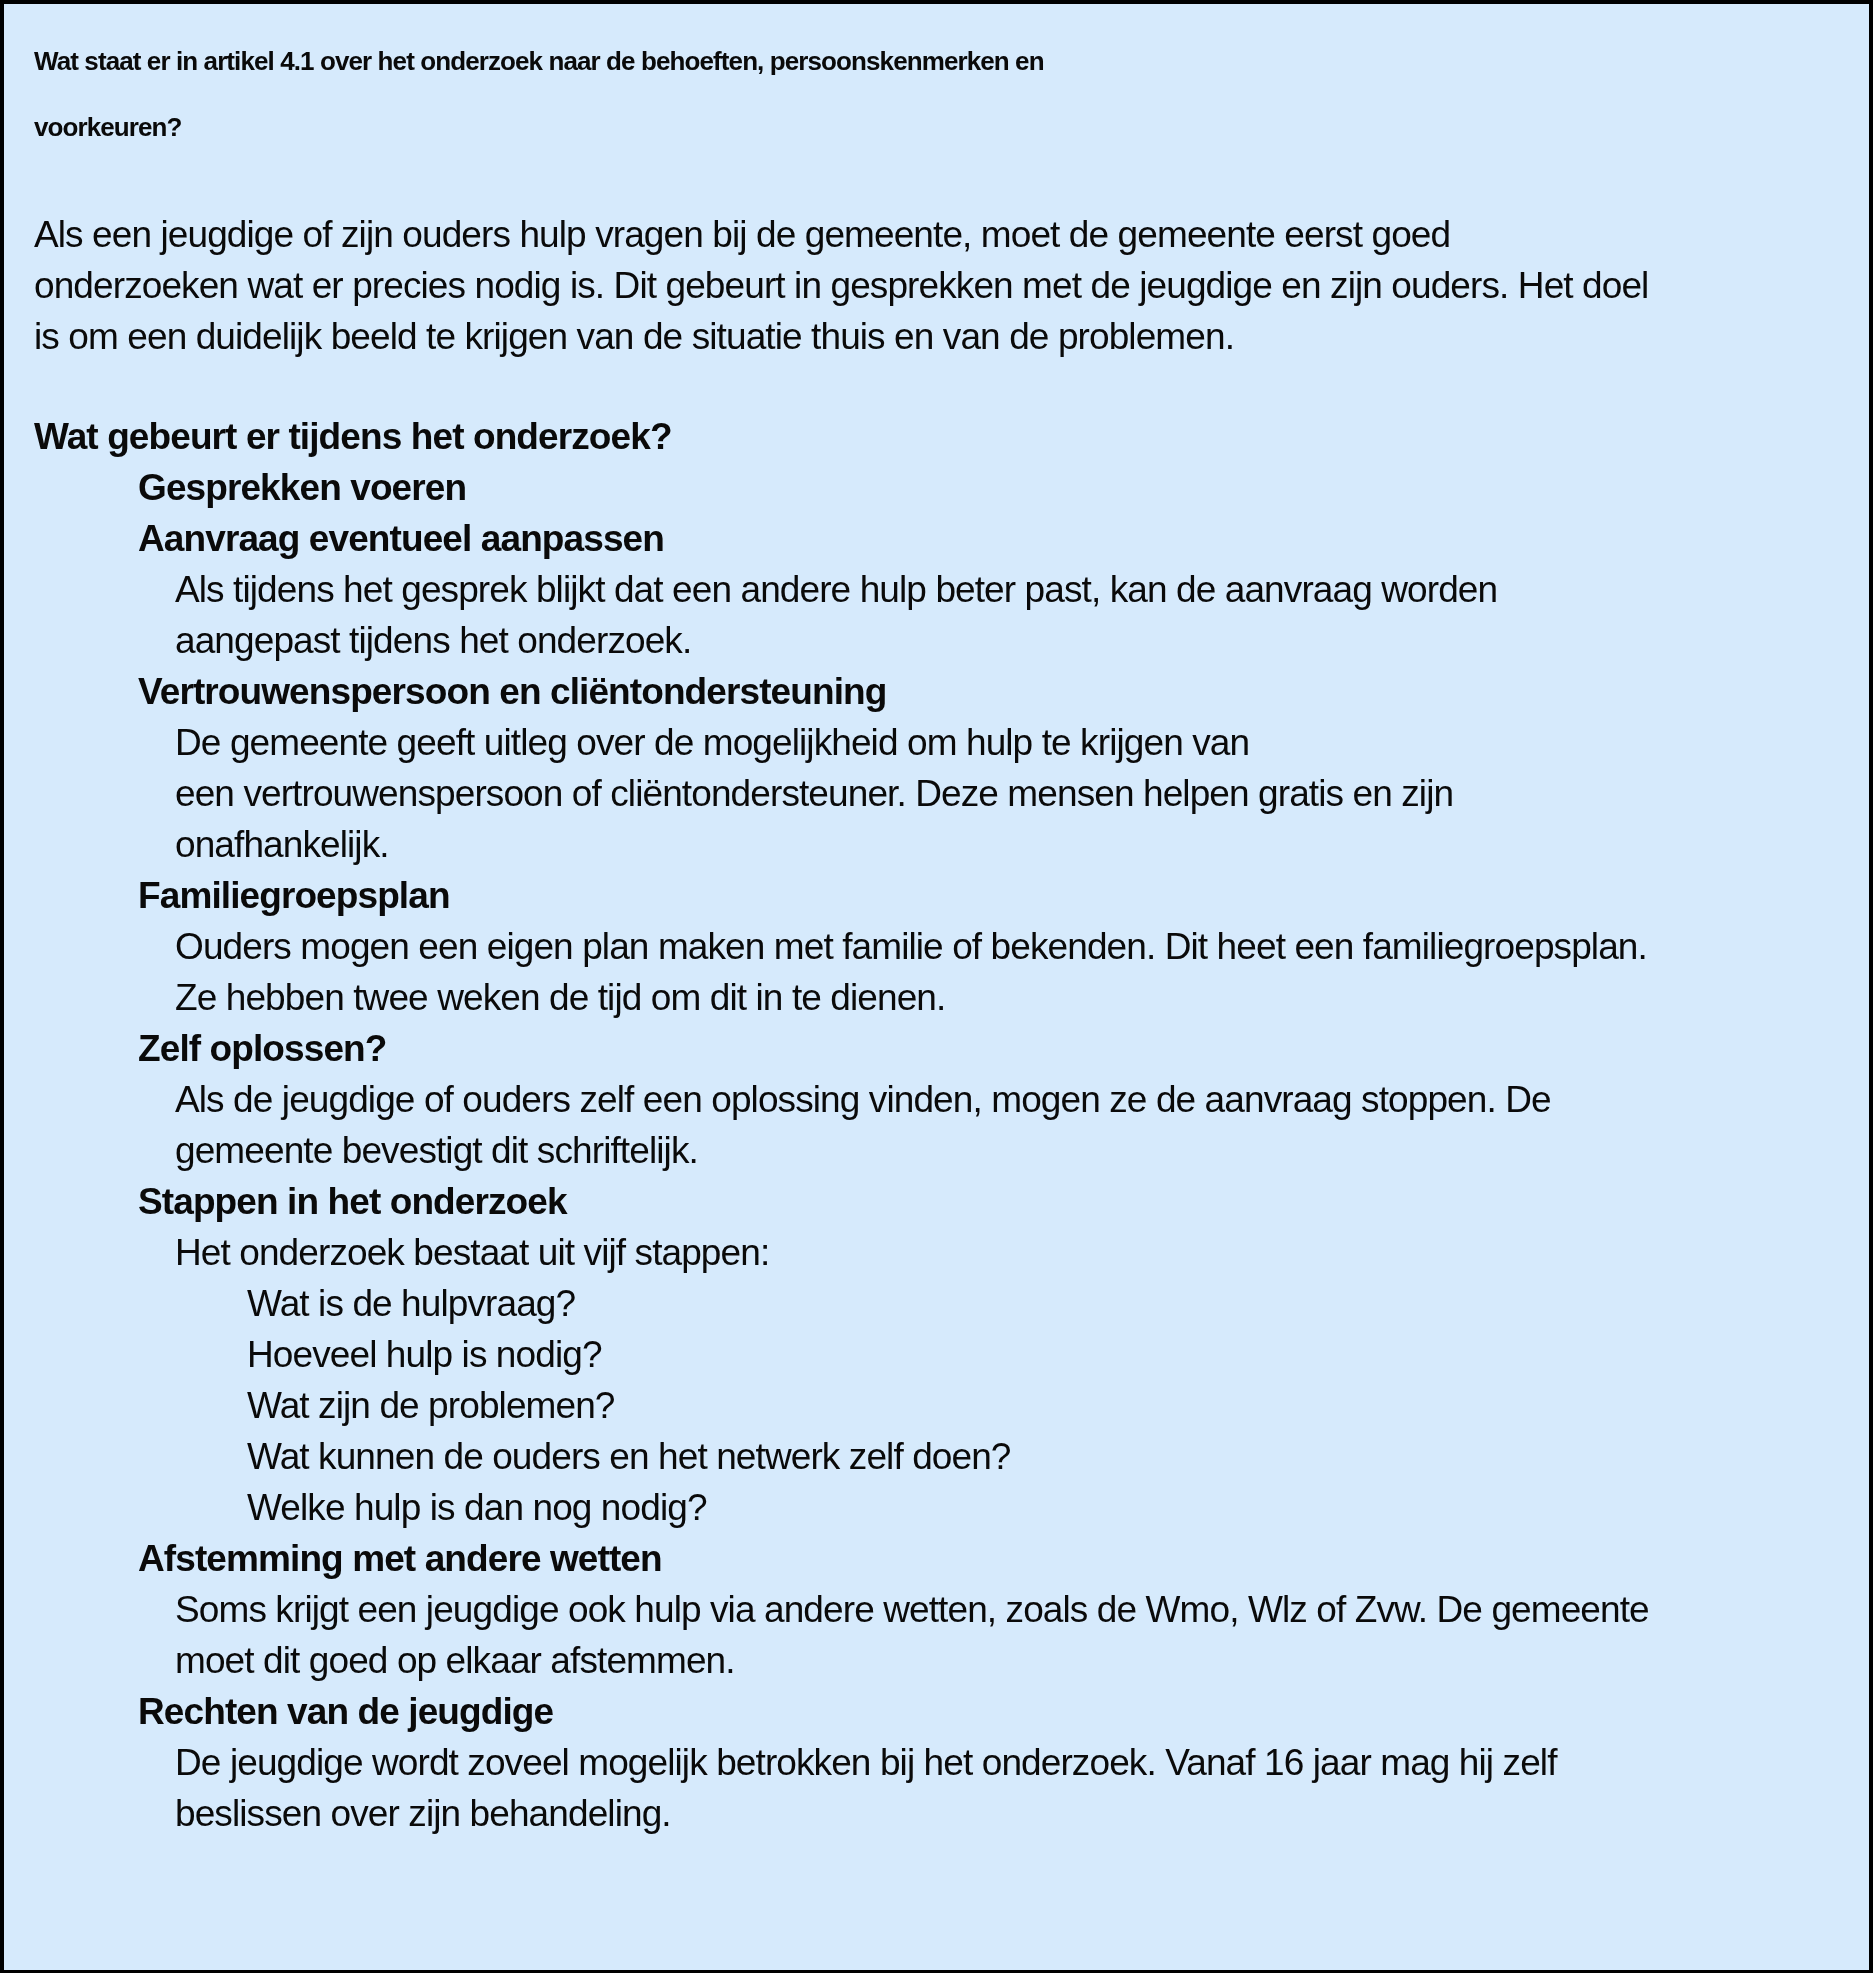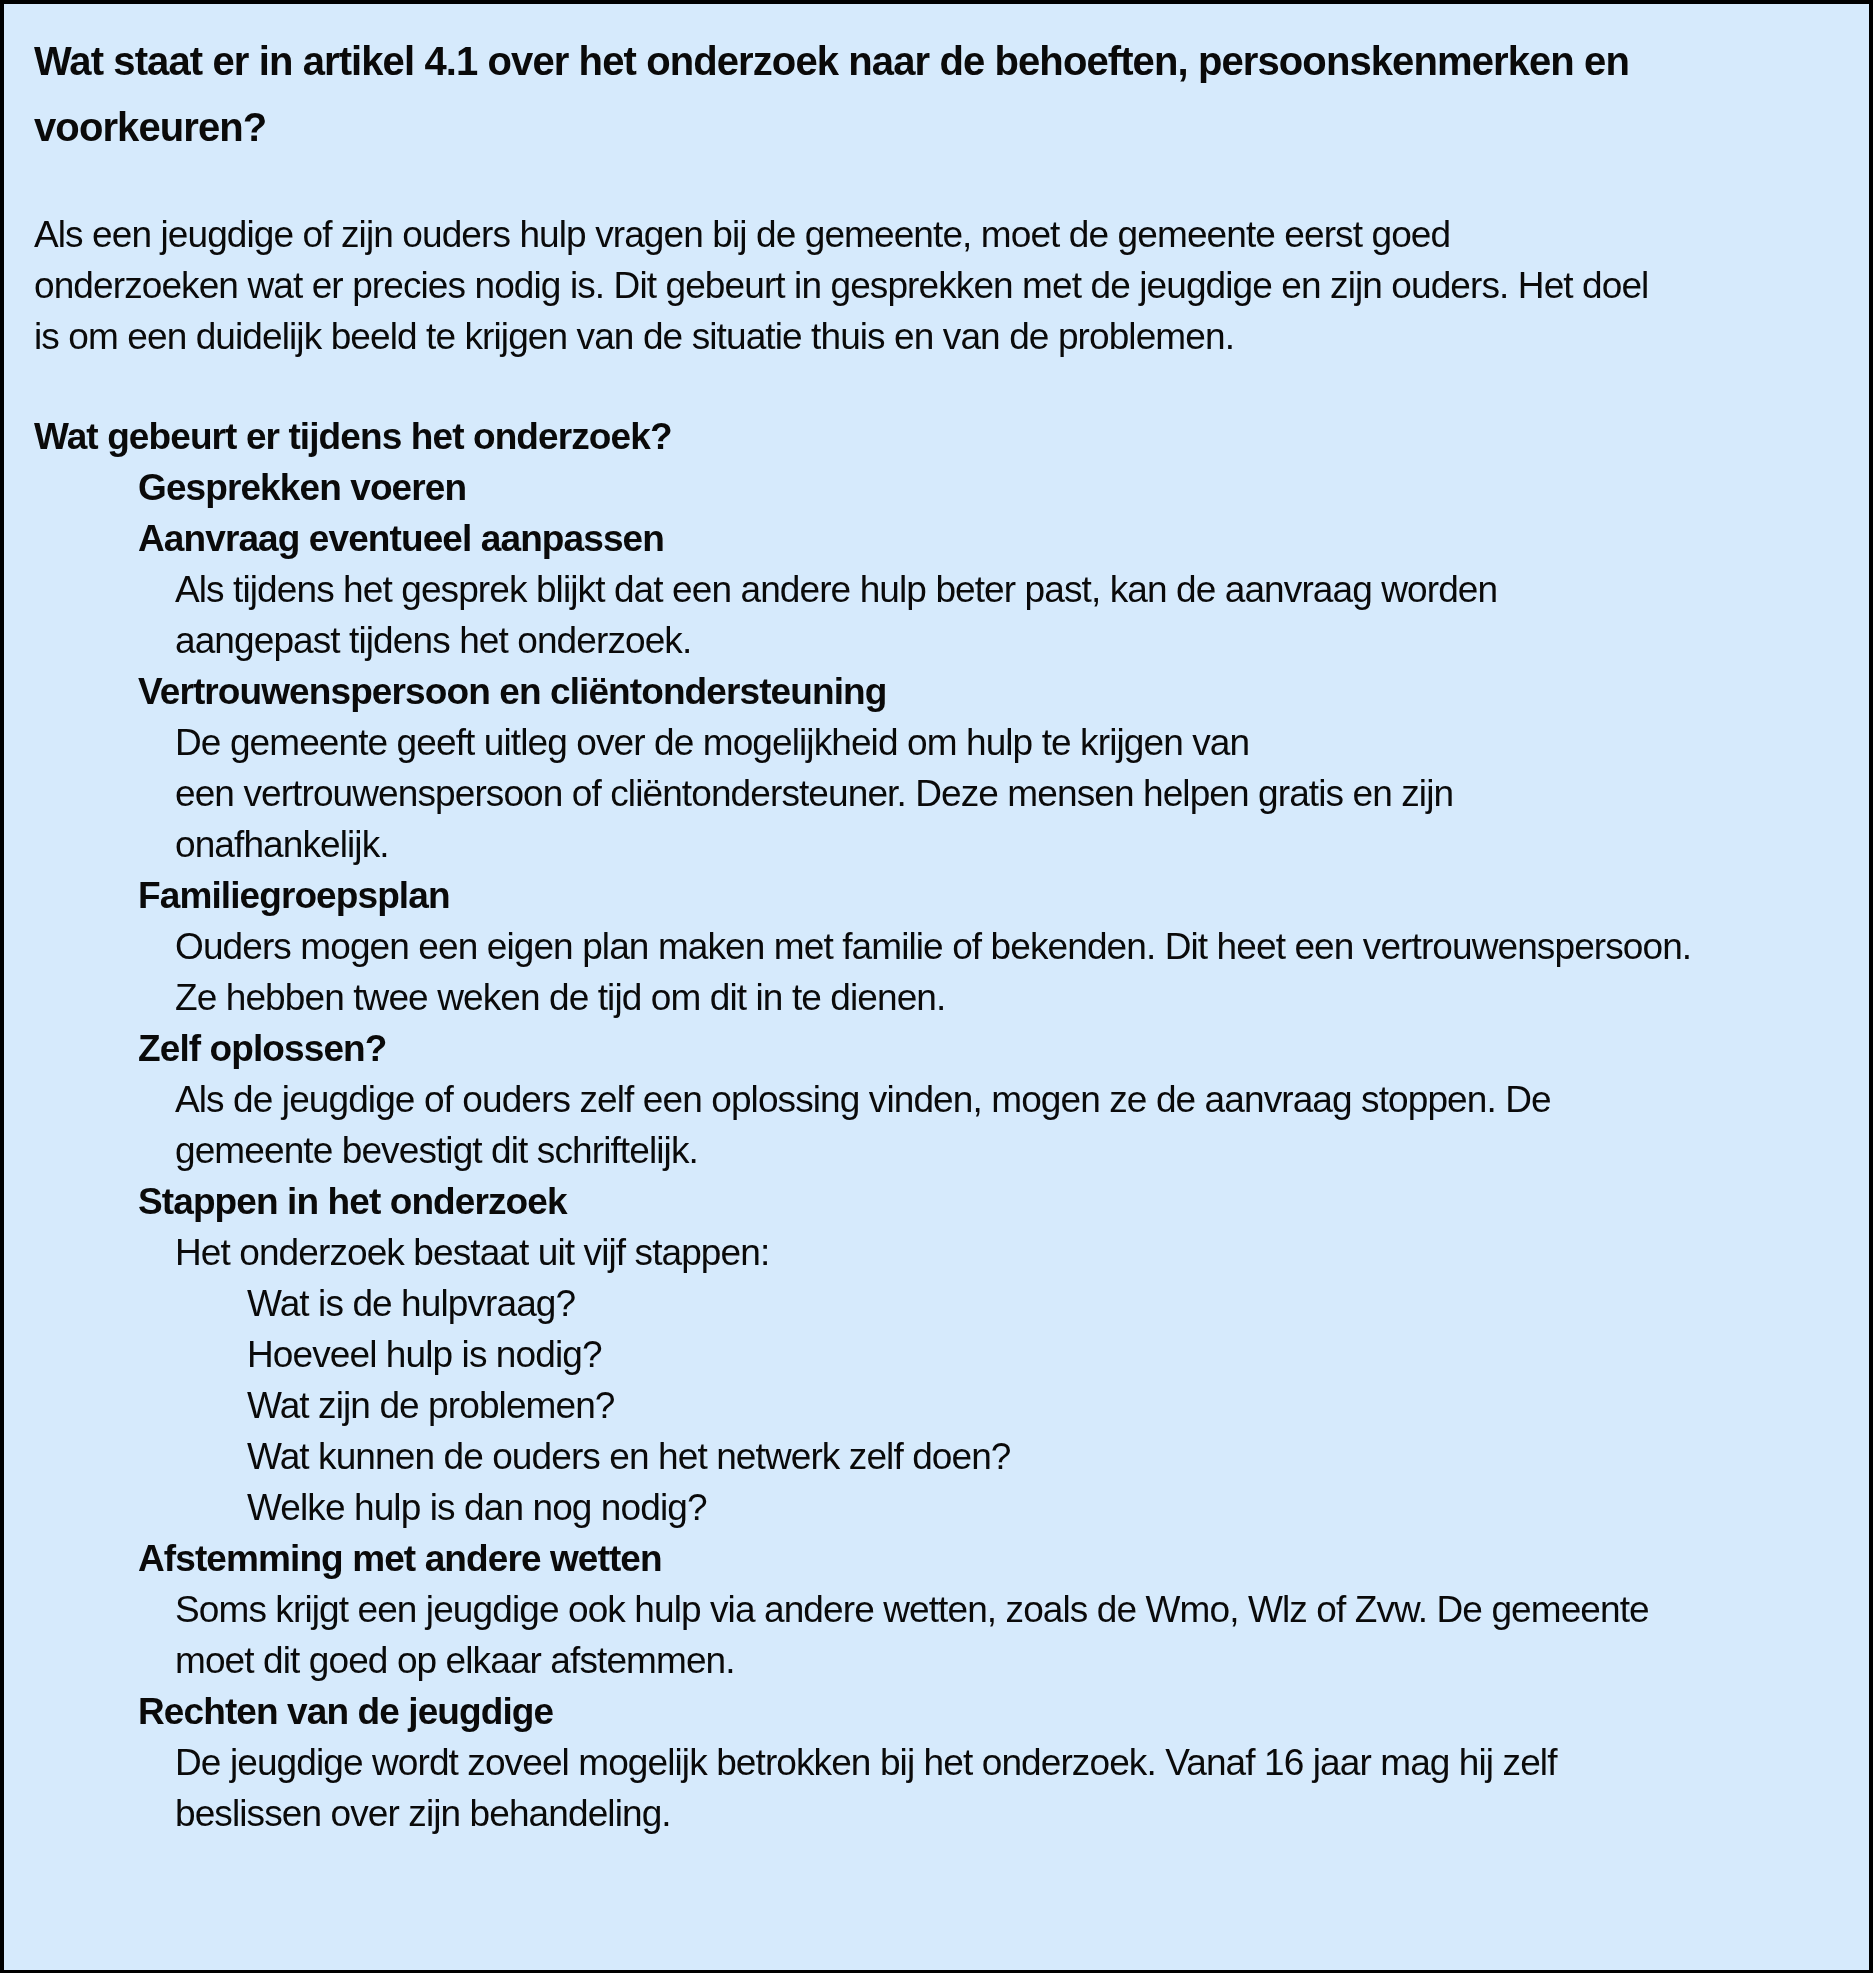--- a/index.html
+++ b/index.html
@@ -16,21 +16,21 @@
     padding: 24px 30px 17px 30px;
     overflow: hidden;
     font-family: "Liberation Sans", sans-serif;
     color: #0a0a0a;
     font-size: 37px;
     line-height: 51px;
     letter-spacing: -0.9px;
   }
   .doc-title {
     font-weight: bold;
-    font-size: 40px;
+    font-size: 26px;
     line-height: 66px;
     white-space: pre-line;
     margin-bottom: 49px;
   }
   .intro {
     white-space: pre-line;
     margin-bottom: 49px;
   }
   .section-heading {
     font-weight: bold;
@@ -73,21 +73,21 @@
 
   <div>
     <div class="item-heading">Vertrouwenspersoon en cliëntondersteuning</div>
     <div class="item-body">De gemeente geeft uitleg over de mogelijkheid om hulp te krijgen van
 een vertrouwenspersoon of cliëntondersteuner. Deze mensen helpen gratis en zijn
 onafhankelijk.</div>
   </div>
 
   <div>
     <div class="item-heading">Familiegroepsplan</div>
-    <div class="item-body">Ouders mogen een eigen plan maken met familie of bekenden. Dit heet een vertrouwenspersoon.
+    <div class="item-body">Ouders mogen een eigen plan maken met familie of bekenden. Dit heet een familiegroepsplan.
 Ze hebben twee weken de tijd om dit in te dienen.</div>
   </div>
 
   <div>
     <div class="item-heading">Zelf oplossen?</div>
     <div class="item-body">Als de jeugdige of ouders zelf een oplossing vinden, mogen ze de aanvraag stoppen. De
 gemeente bevestigt dit schriftelijk.</div>
   </div>
 
   <div>

